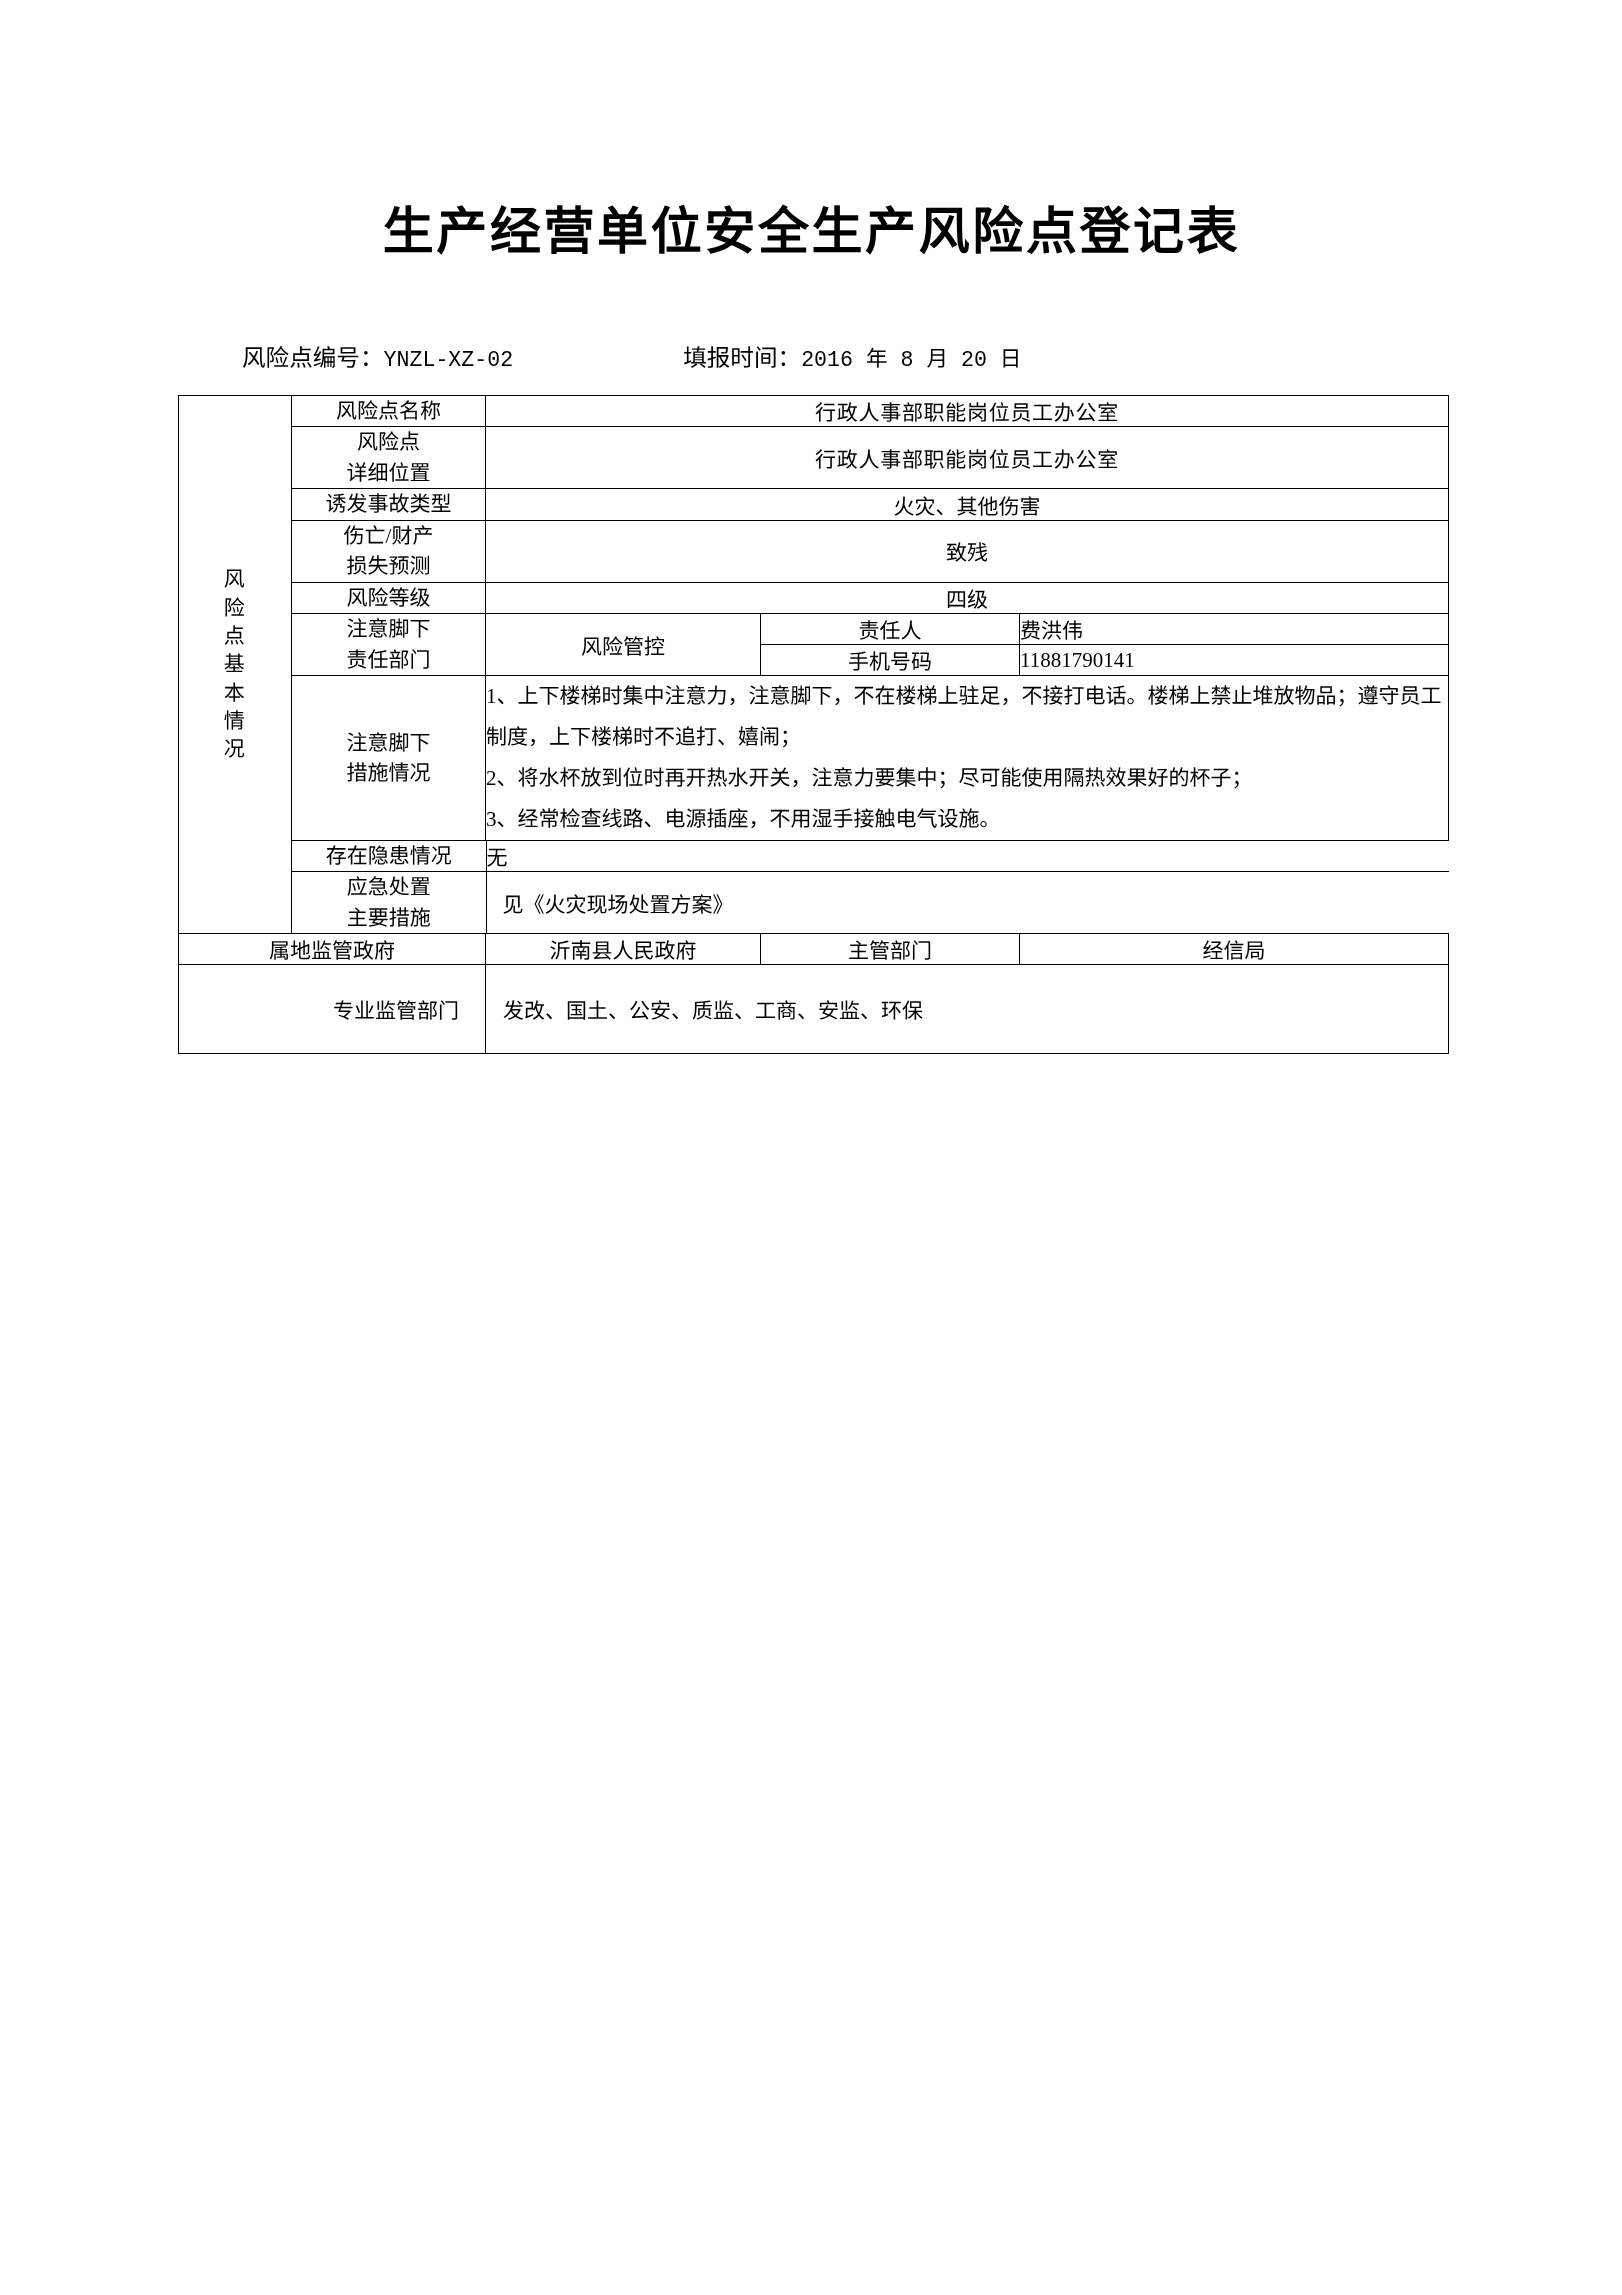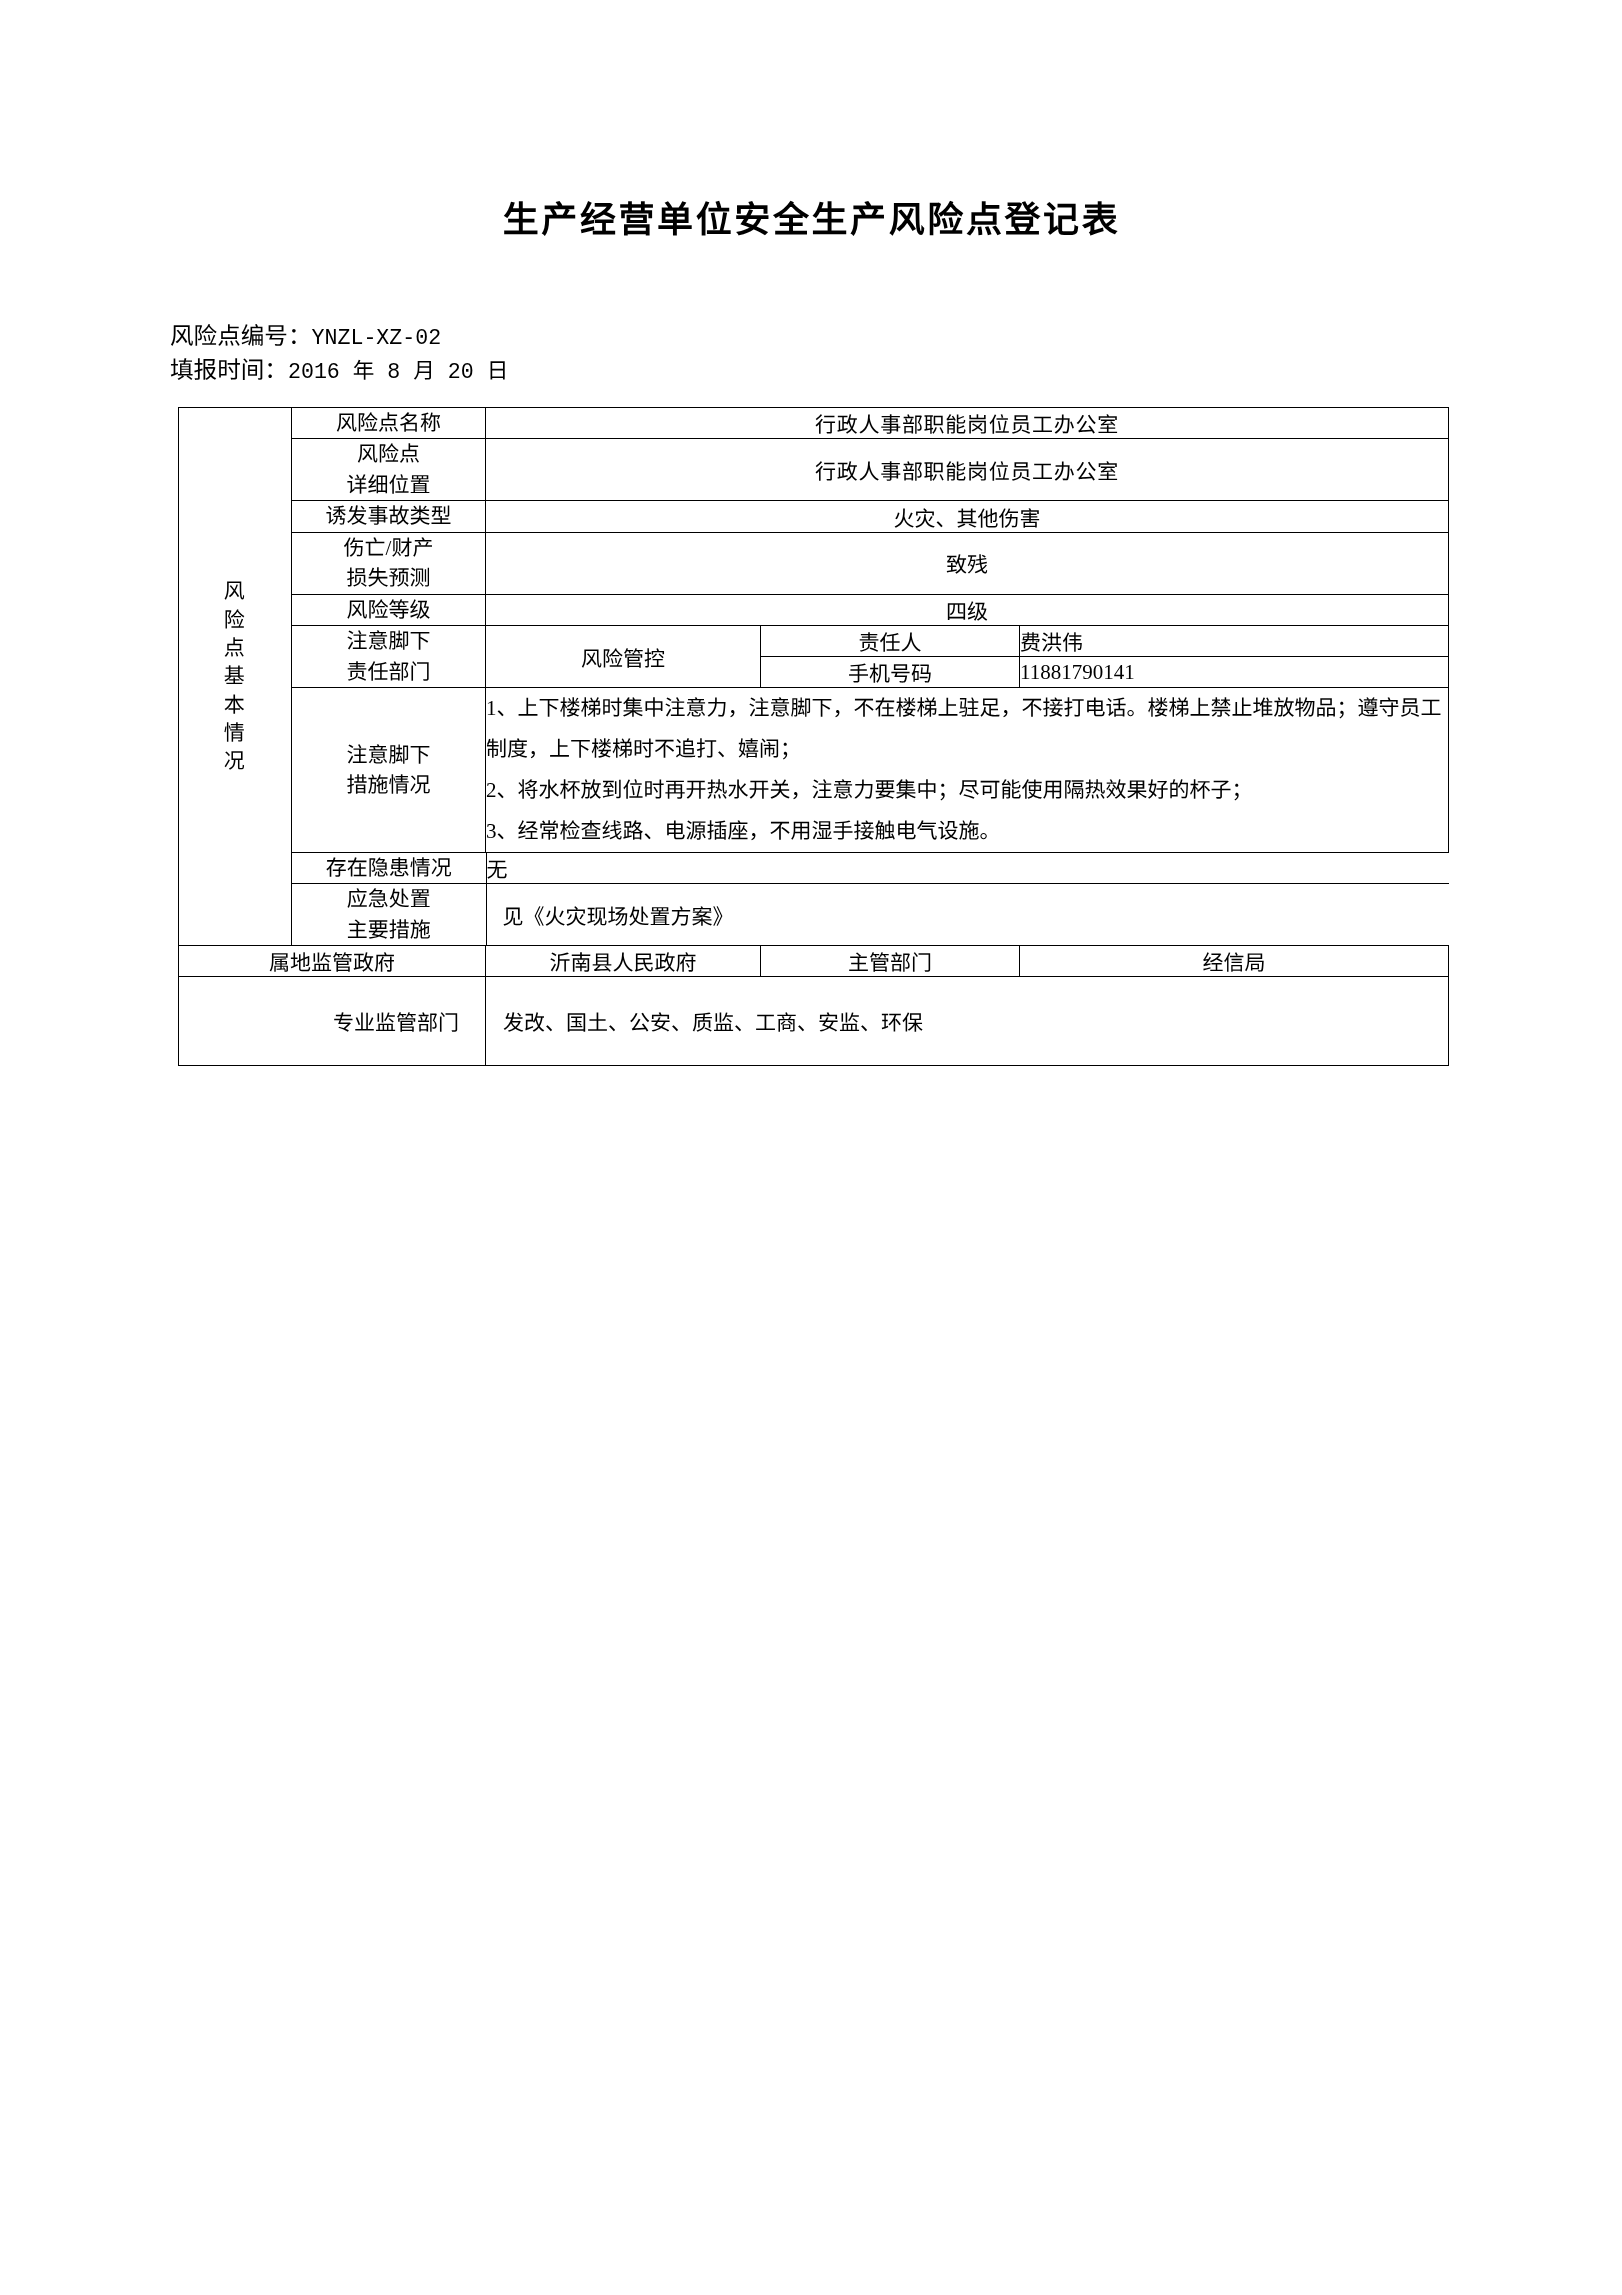--- a/index.html
+++ b/index.html
@@ -15,33 +15,33 @@
   }
   .page {
     position: relative;
     width: 1623px;
     height: 2295px;
     box-sizing: border-box;
     padding: 0;
   }
   .title {
     text-align: center;
-    font-size: 36px;
+    font-size: 51px;
     font-weight: bold;
     letter-spacing: 2.6px;
     margin-top: 190px;
     font-family: "Liberation Serif", "DejaVu Serif", serif;
   }
   .meta-row {
     margin-top: 75px;
+    margin-left: 242px;
     margin-right: 177px;
     font-size: 23.6px;
     display: flex;
     align-items: baseline;
-    flex-direction: column;
   }
   .meta-left {
     white-space: nowrap;
   }
   .meta-right {
     white-space: nowrap;
     margin-left: 170px;
   }
   .mono {
     font-family: "Liberation Mono", "DejaVu Sans Mono", monospace;

